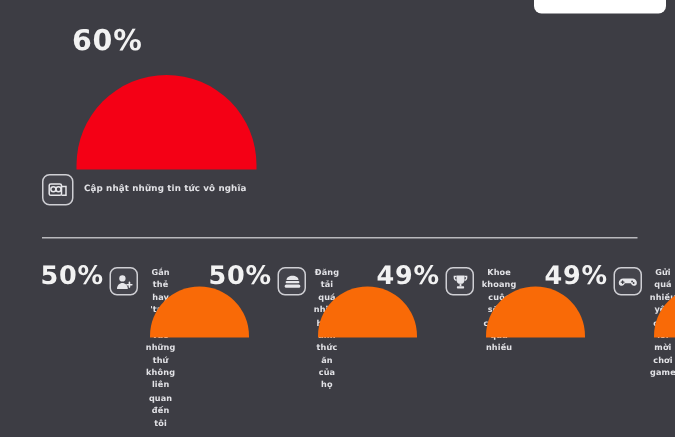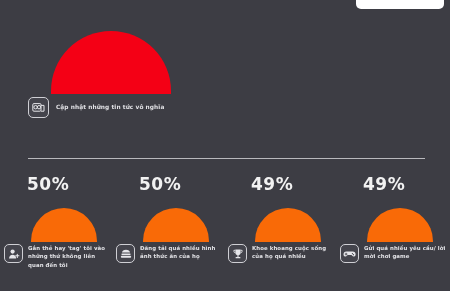--- a/index.html
+++ b/index.html
@@ -77,22 +77,22 @@
     position: absolute;
     left: 0;
     top: 176px;
     width: 450px;
     display: flex;
   }
   .cell {
     width: 112px;
     position: relative;
     display: flex;
-    flex-direction: column;
     align-items: flex-start;
+    text-align: center;
   }
   .cell-pct {
     font-size: 17px;
     font-weight: bold;
     color: #f2f2f2;
     letter-spacing: 0.5px;
     line-height: 1;
     margin-left: 27px;
   }
   .cell-dome-wrap {
@@ -145,20 +145,21 @@
     font-size: 5.8px;
     max-width: 200px;
   }
 </style>
 </head>
 <body>
 
 <div class="top-pill"></div>
 
 <div class="hero">
+  <div class="hero-pct">60%</div>
 
   <div class="hero-dome-wrap">
     <div class="hero-dome"></div>
   </div>
 
   <div class="hero-label">
     <span class="chip big">
       <svg width="13" height="11" viewBox="0 0 13 11">
         <rect x="0.8" y="1.6" width="8.2" height="7.6" rx="1.1" fill="none" stroke="#e6e6ea" stroke-width="1"></rect>
         <circle cx="3.6" cy="5.2" r="1.7" fill="none" stroke="#e6e6ea" stroke-width="1"></circle>

